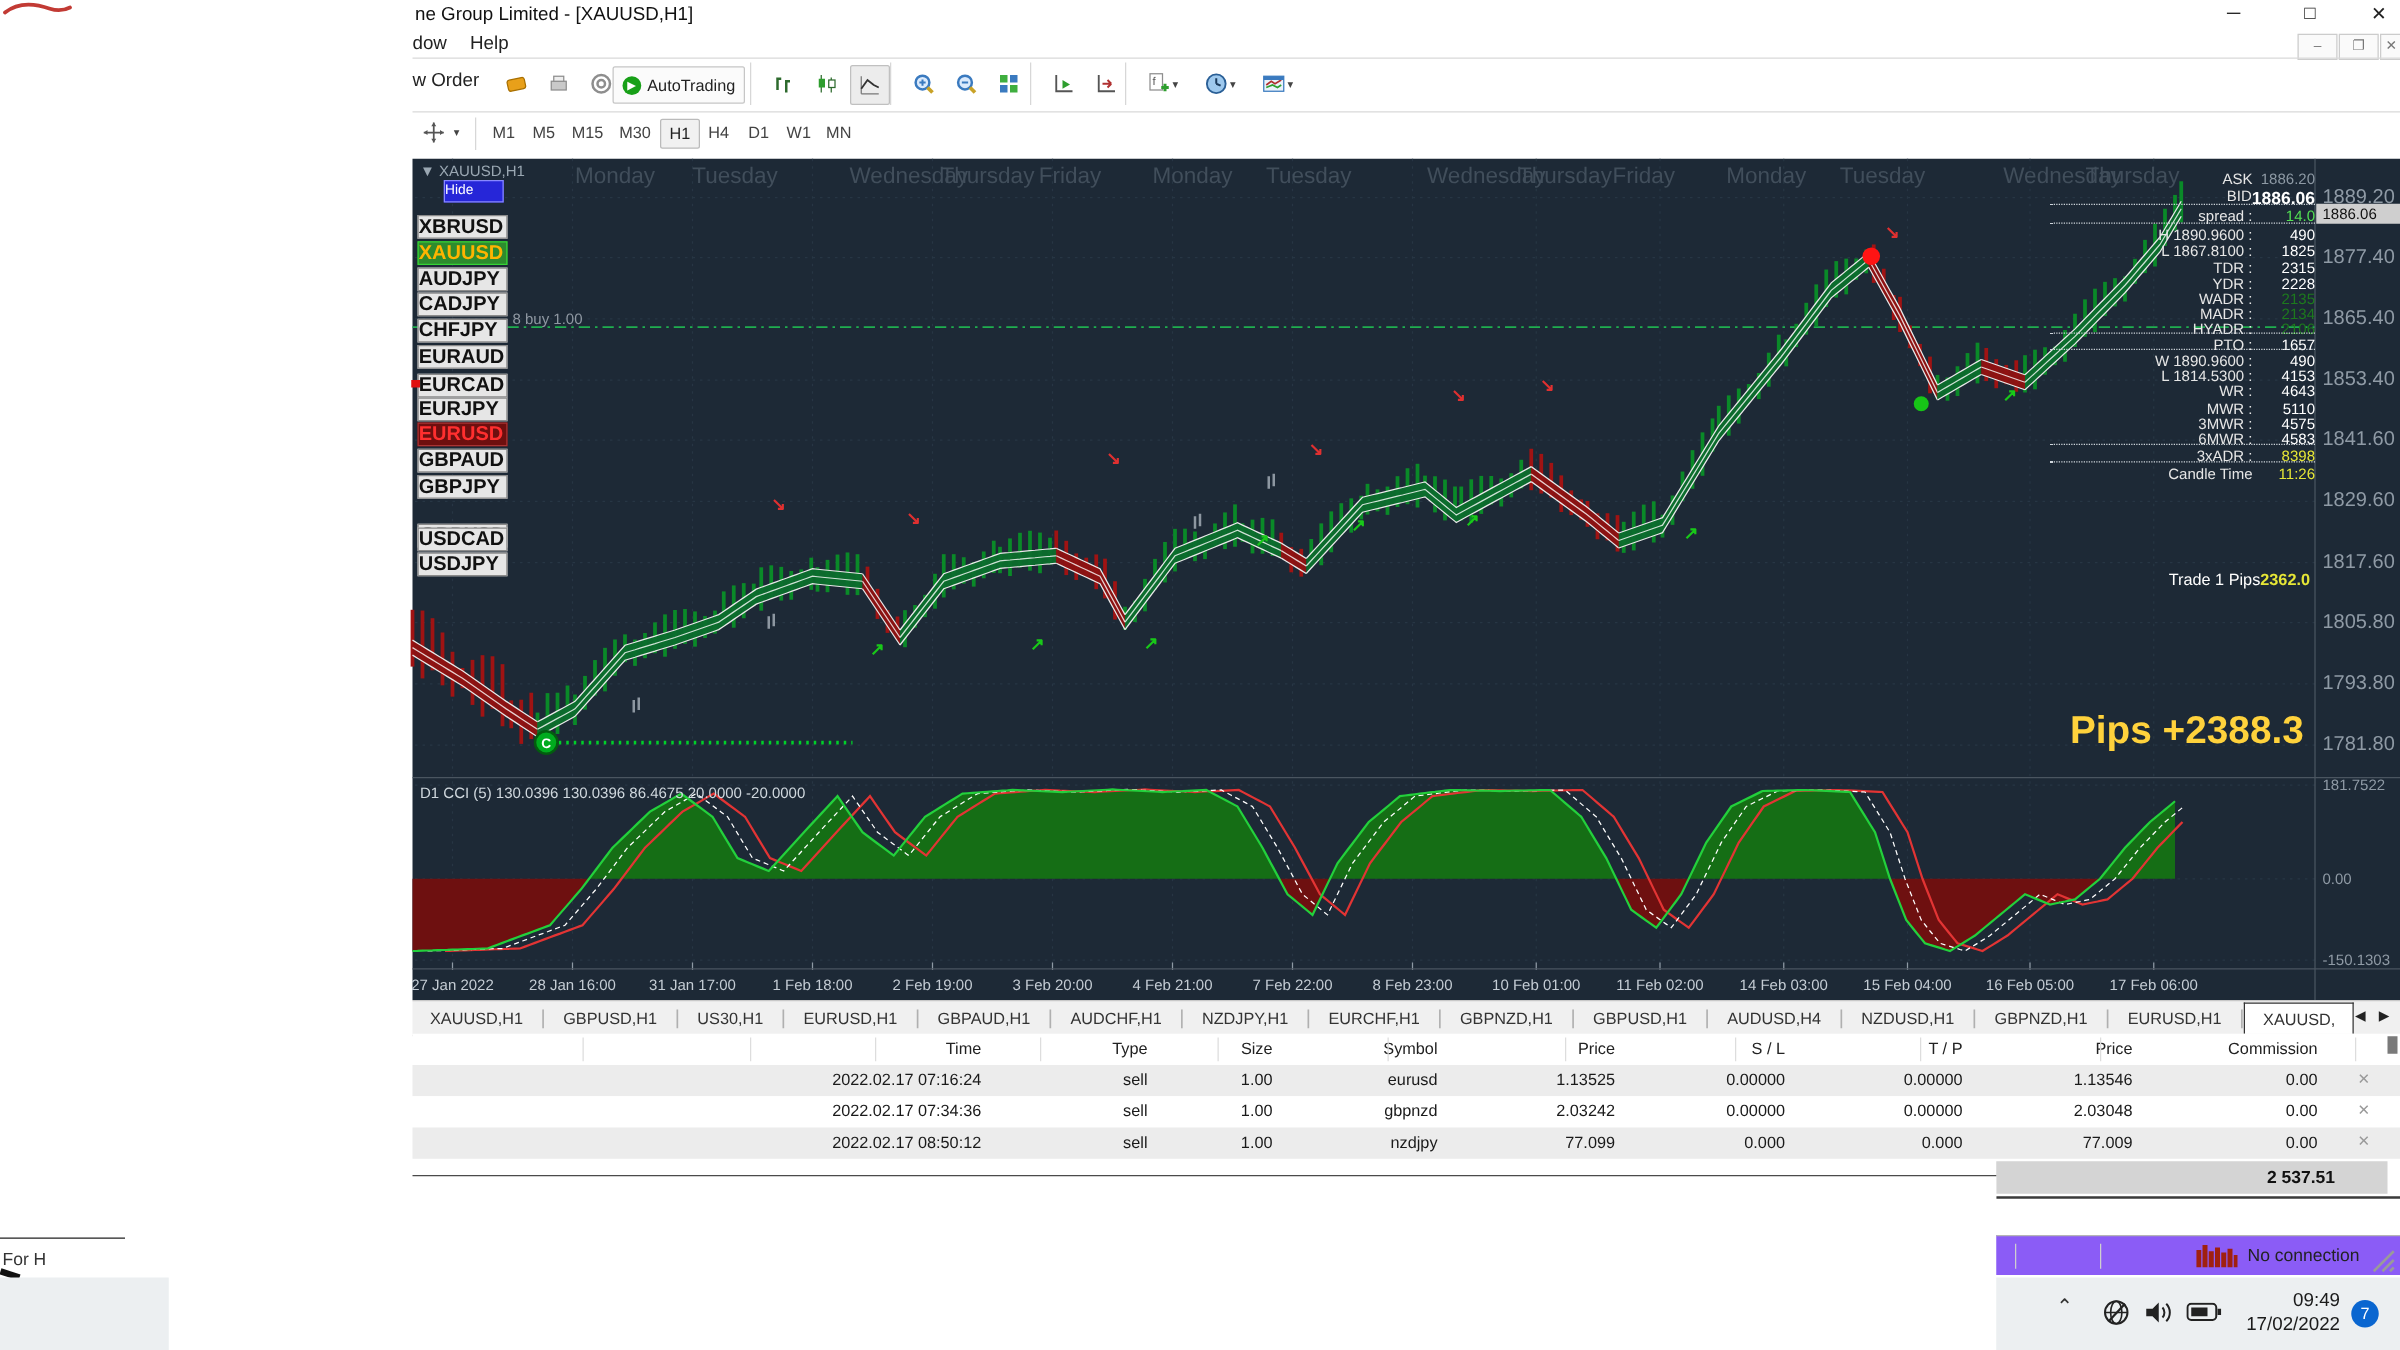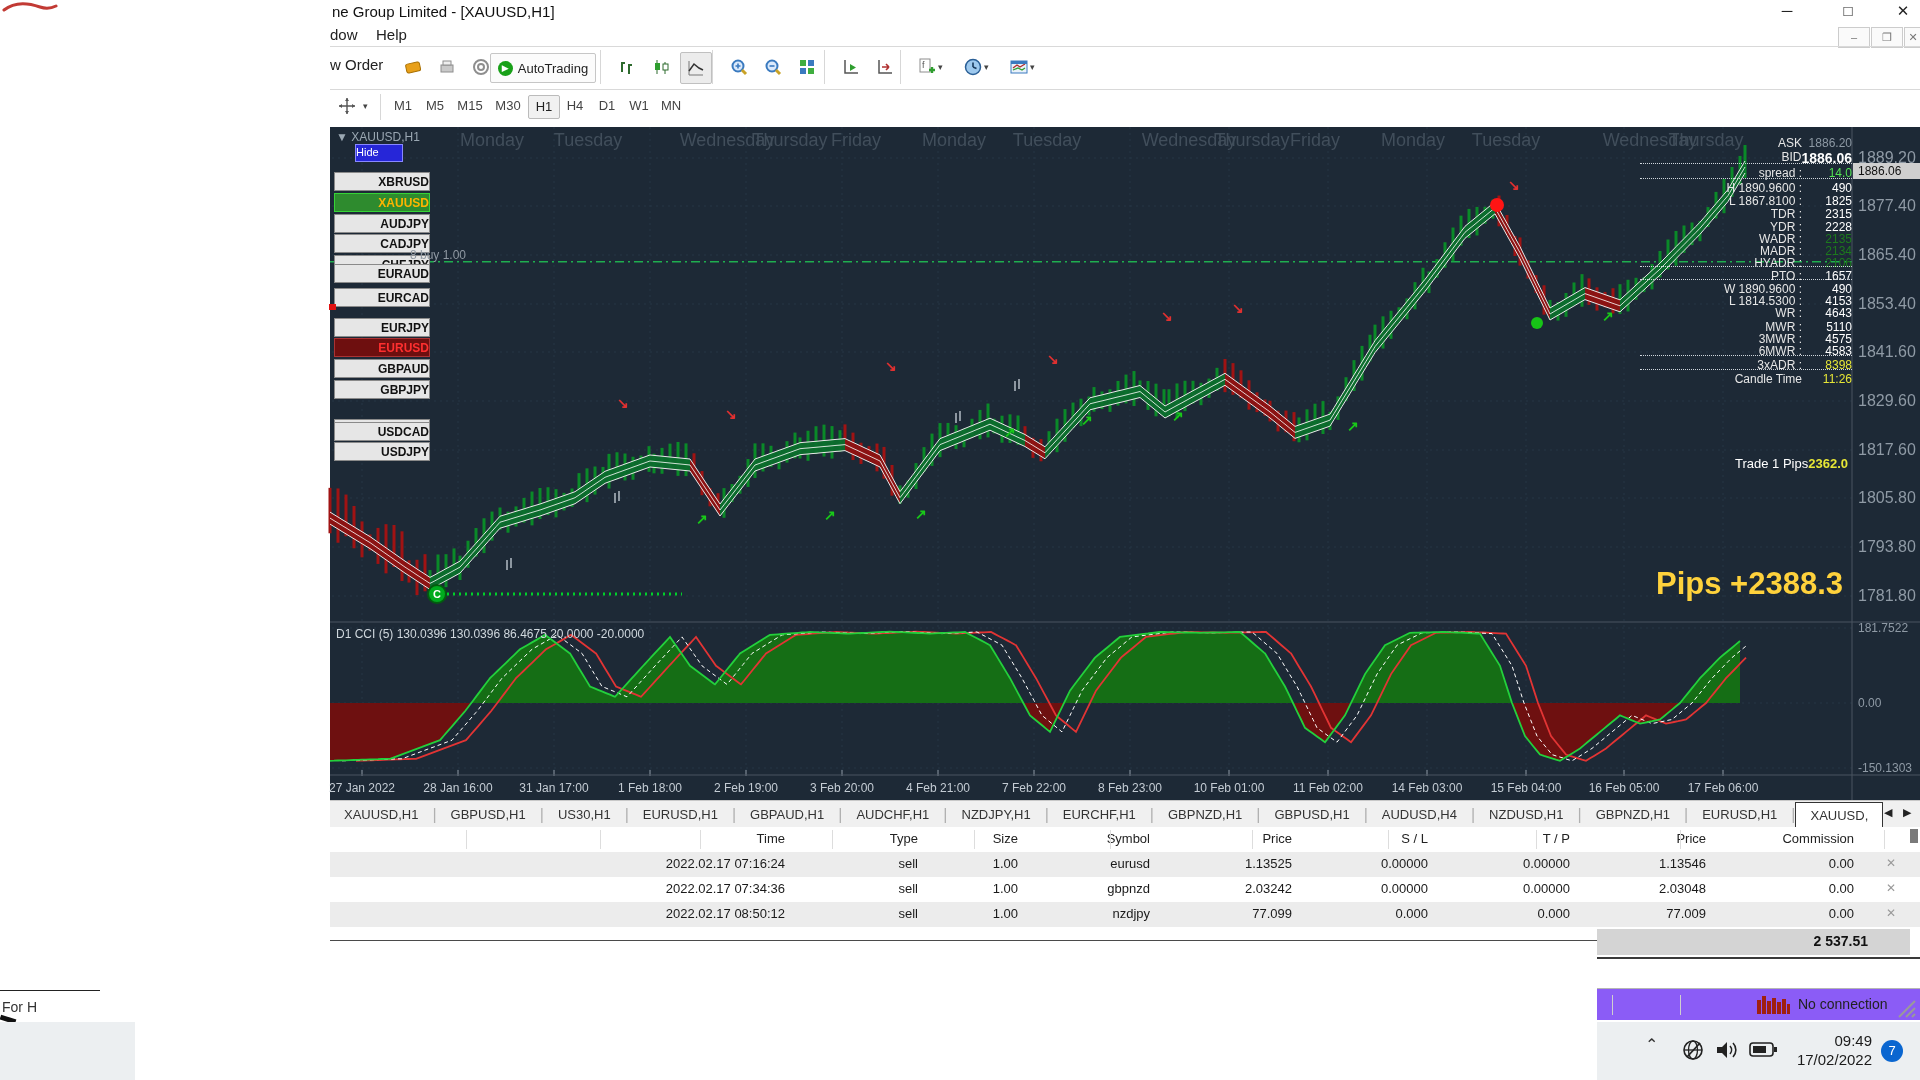--- a/index.html
+++ b/index.html
@@ -12,22 +12,22 @@
   .chartbtn{top:27px;width:30px;height:19px;border:1px solid #ccc;background:#fafafa;
             color:#777;font-size:11px;text-align:center;line-height:18px;}
   .tb-sep{top:50px;width:1px;height:34px;background:#d7d7d7;}
   .tb-icon{top:52px;width:30px;height:30px;display:flex;align-items:center;justify-content:center;}
   .tb-caret{top:62px;font-size:9px;color:#444;}
   .tf-btn{top:95px;height:22px;min-width:30px;text-align:center;line-height:22px;
           font-size:13px;color:#444;}
   .tf-btn.active{border:1px solid #bbb;background:#f1f1f1;border-radius:2px;color:#222;}
   #chart-bg{left:330px;top:127px;width:1590px;height:673px;background:#1d2936;}
   .day-label{top:130px;font-size:18px;color:#414e5b;transform:translateX(-50%);white-space:nowrap;}
-  .sym-btn{left:334px;width:96px;height:19px;background:#e6e6e6;border:1px solid #8a8a8a;
-           font-size:12px;font-weight:bold;color:#111;text-align:right;line-height:18px;box-sizing:border-box;}
+  .sym-btn{left:334px;width:72px;height:19px;background:#e6e6e6;border:1px solid #8a8a8a;
+           font-size:16px;font-weight:bold;color:#111;text-align:left;line-height:18px;box-sizing:border-box;}
   .sym-btn.buy{background:#2e8b2e;color:#ffb400;border-color:#36d436;}
   .sym-btn.sell{background:#6e0f0f;color:#ff2f2f;border-color:#a33;}
   .info-row{position:absolute;right:68px;display:flex;font-size:12px;color:#e6e6e6;white-space:nowrap;}
   .info-row .lbl{color:#e6e6e6;}
   .info-row .val{display:inline-block;min-width:50px;text-align:right;}
   .info-sep{position:absolute;right:68px;width:212px;border-top:1px dotted #cfd6dc;}
   .v-ask{color:#8d99a4;} .v-bid{color:#fff;font-size:14px;font-weight:bold;}
   .v-green{color:#52e052;} .v-dgreen{color:#1d7a1d;} .v-yellow{color:#e6e636;} .v-white{color:#fff;}
   .price-tick{left:1858px;font-size:16px;color:#8f9aa5;transform:translateY(-50%);}
   .time-tick{font-size:12px;color:#c4ccd4;transform:translateX(-50%);top:781px;white-space:nowrap;}
@@ -546,22 +546,22 @@
 
   <div class="abs" style="left:336px;top:130px;font-size:12px;color:#9aa7b2;z-index:5">▼ <span>XAUUSD,H1</span></div>
   <div class="abs" style="left:355px;top:144px;width:46px;height:16px;background:#2626d8;border:1px solid #8888ff;color:#fff;font-size:11px;text-align:left;line-height:15px;z-index:5">Hide</div>
 
   <div id="symbol-list">
       <div class="abs sym-btn " style="top: 172px; z-index: 5;">XBRUSD</div>
       <div class="abs sym-btn buy" style="top: 192.8px; z-index: 5;">XAUUSD</div>
       <div class="abs sym-btn " style="top: 213.6px; z-index: 5;">AUDJPY</div>
       <div class="abs sym-btn " style="top: 234.4px; z-index: 5;">CADJPY</div>
       <div class="abs sym-btn " style="top: 255.2px; z-index: 5;">CHFJPY</div>
-      <div class="abs sym-btn " style="top: 264px; z-index: 5; padding-left: 24px;">EURAUD</div>
-      <div class="abs sym-btn " style="top: 288px; z-index: 5;">EURCAD</div>
+      <div class="abs sym-btn " style="top: 276px; z-index: 5;">EURAUD</div>
+      <div class="abs sym-btn " style="top: 299px; z-index: 5;">EURCAD</div>
       <div class="abs sym-btn " style="top: 317.6px; z-index: 5;">EURJPY</div>
       <div class="abs sym-btn sell" style="top: 338.4px; z-index: 5;">EURUSD</div>
       <div class="abs sym-btn " style="top: 359.2px; z-index: 5;">GBPAUD</div>
       <div class="abs sym-btn " style="top: 380px; z-index: 5;">GBPJPY</div>
       <div class="abs sym-btn " style="top: 419px; z-index: 5; font-style: italic;">GBPUSD</div>
       <div class="abs sym-btn " style="top: 421.6px; z-index: 5;">USDCAD</div>
       <div class="abs sym-btn " style="top: 442.4px; z-index: 5;">USDJPY</div>
     </div>
   <div class="abs" style="left:329px;top:304px;width:7px;height:6px;background:#e01010;z-index:5"></div>
 

